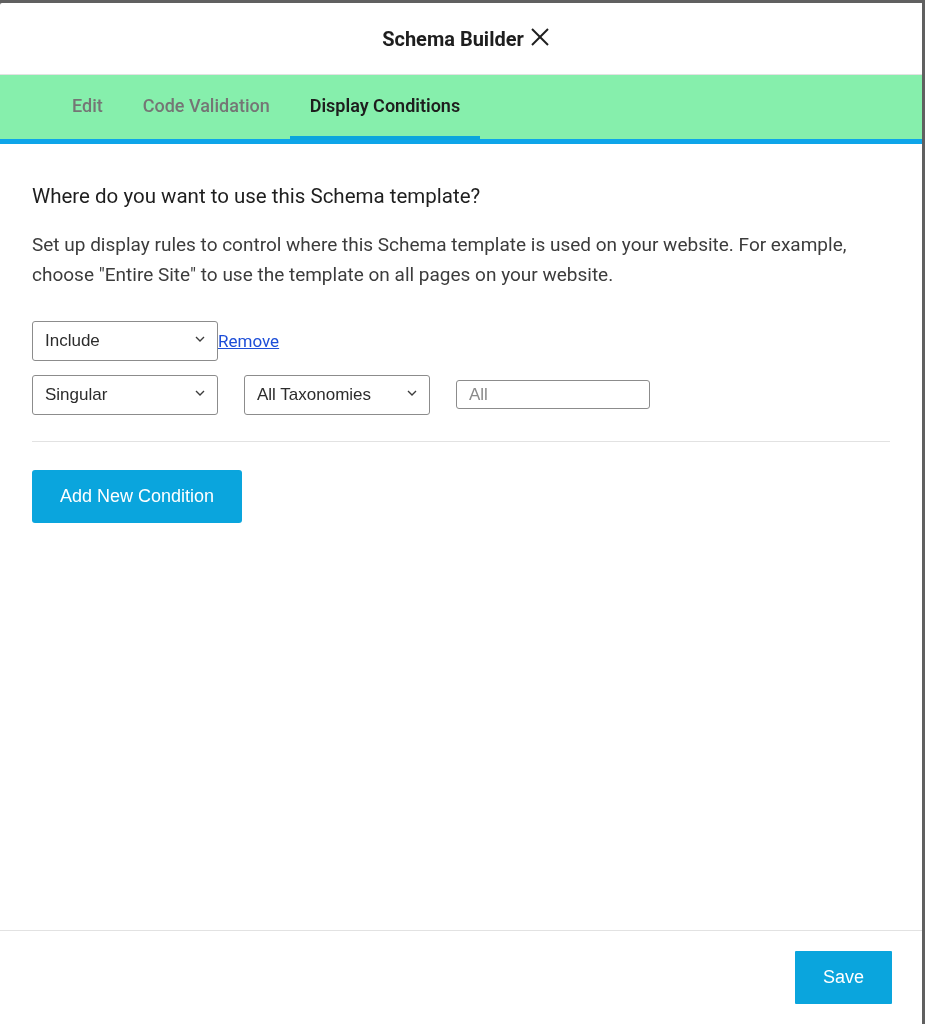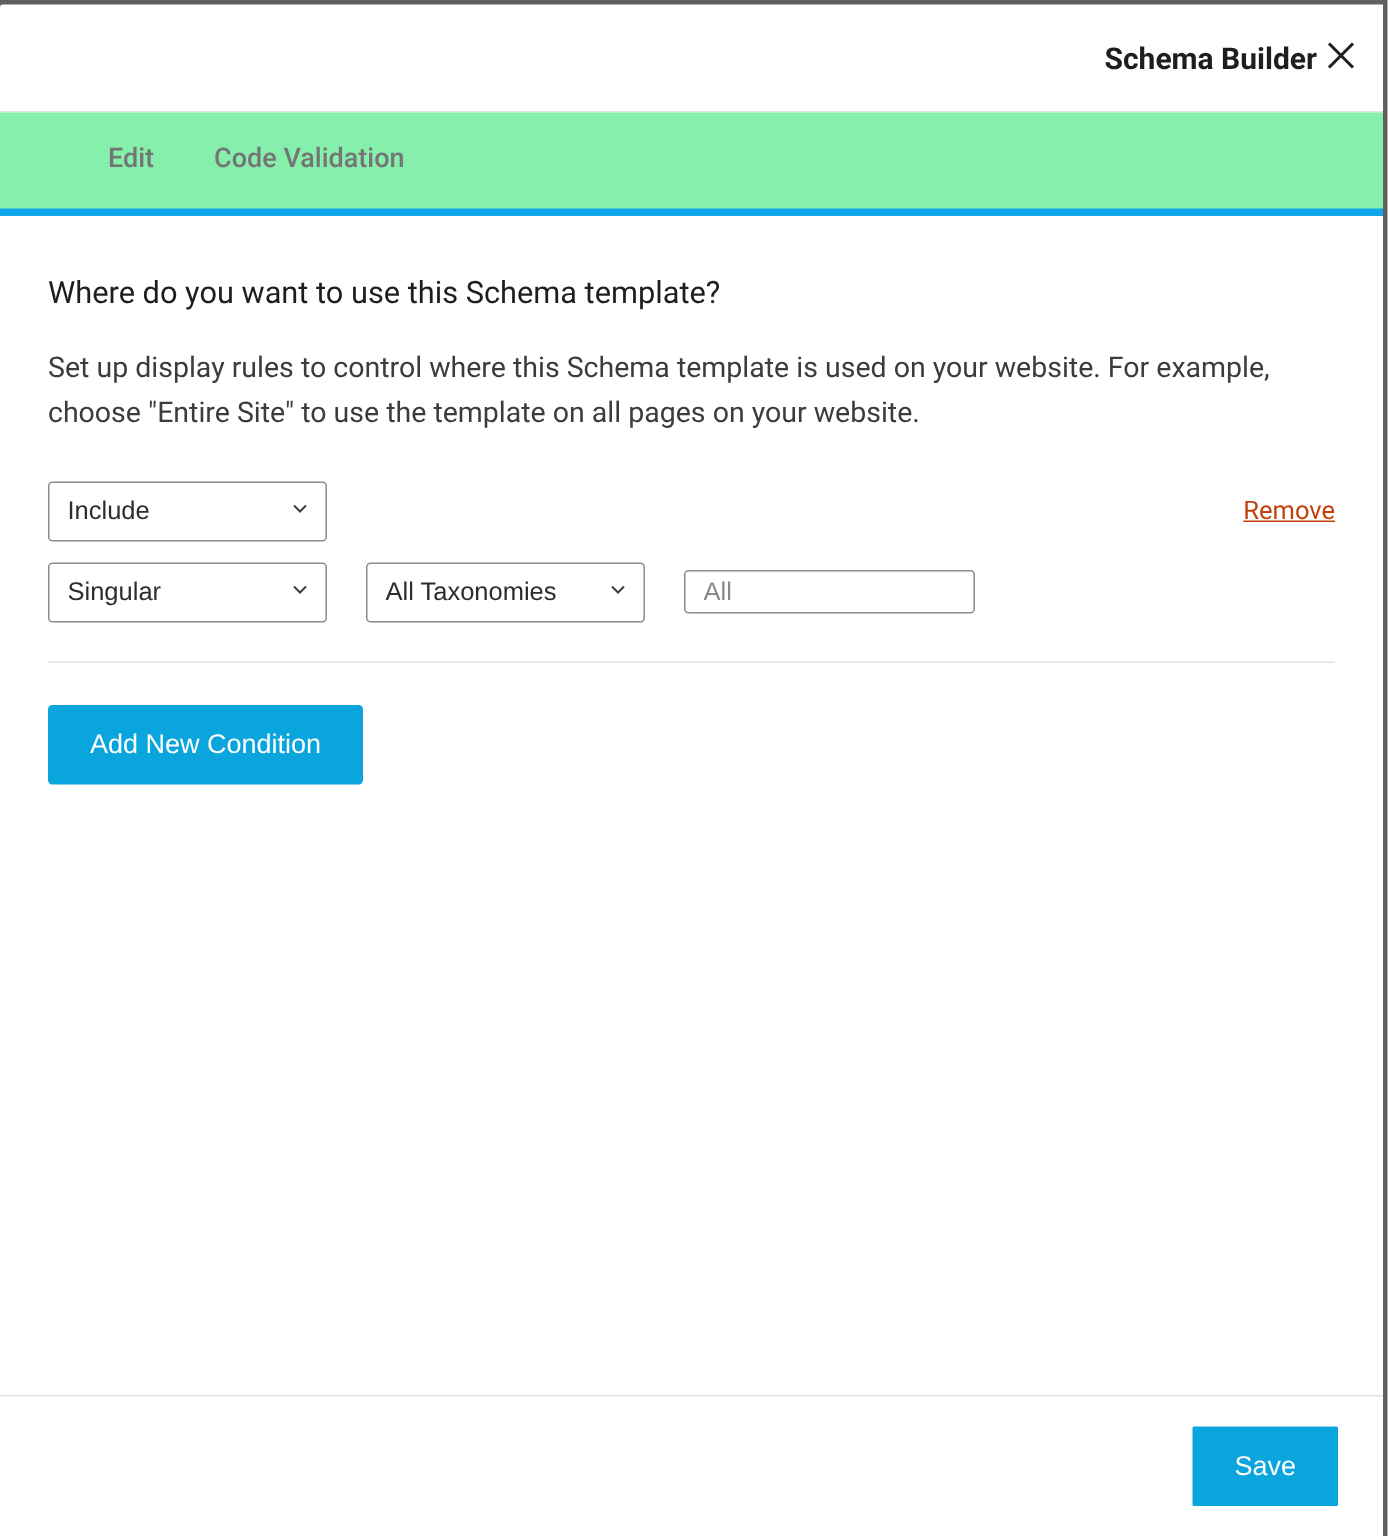--- a/index.html
+++ b/index.html
@@ -23,21 +23,21 @@
       border-top-left-radius: 2px;
     }
     .modal-scroll {
       overflow-y: scroll;
       flex: 1;
       display: flex;
       flex-direction: column;
     }
     .modal-header {
       display: flex;
-      justify-content: flex-end;
+      justify-content: center;
       align-items: center;
       padding: 18px 12px 18px 28px;
       border-bottom: 1px solid #e2e2e2;
     }
     .modal-title {
       font-size: 20px;
       font-weight: 700;
       color: #1e1e1e;
     }
     .close-btn {
@@ -94,21 +94,20 @@
     .condition-block {
       margin-bottom: 20px;
     }
     .row {
       display: flex;
       align-items: center;
       margin-bottom: 14px;
       position: relative;
     }
     .row.first-row {
-      justify-content: space-between;
     }
     .select-wrap {
       position: relative;
       display: inline-block;
     }
     .select {
       appearance: none;
       -webkit-appearance: none;
       background: #fff;
       border: 1px solid #8c8c8c;
@@ -145,21 +144,21 @@
       padding: 8px 12px;
       font-size: 17px;
       height: 29px;
       width: 194px;
       color: #2c2c2c;
     }
     .text-input::placeholder {
       color: #8a8a8a;
     }
     .remove-link {
-      color: #c2410c;
+      color: #1d4ed8;
       text-decoration: underline;
       font-size: 17px;
       cursor: pointer;
     }
     .divider {
       border: none;
       border-top: 1px solid #e2e2e2;
       margin: 26px 0 28px 0;
     }
     .add-btn {
@@ -215,20 +214,21 @@
               <line x1="4" y1="4" x2="20" y2="20"></line>
               <line x1="20" y1="4" x2="4" y2="20"></line>
             </svg>
         </span>
       </button>
     </div>
 
     <div class="tabs">
       <div class="tab">Edit</div>
       <div class="tab">Code Validation</div>
+      <div class="tab active">Display Conditions</div>
     </div>
 
     <div class="content">
       <div class="heading">Where do you want to use this Schema template?</div>
       <div class="description">Set up display rules to control where this Schema template is used on your website. For example, choose "Entire Site" to use the template on all pages on your website.</div>
 
       <div class="condition-block">
         <div class="row first-row">
           <div class="select-wrap">
             <select class="select w-include">

